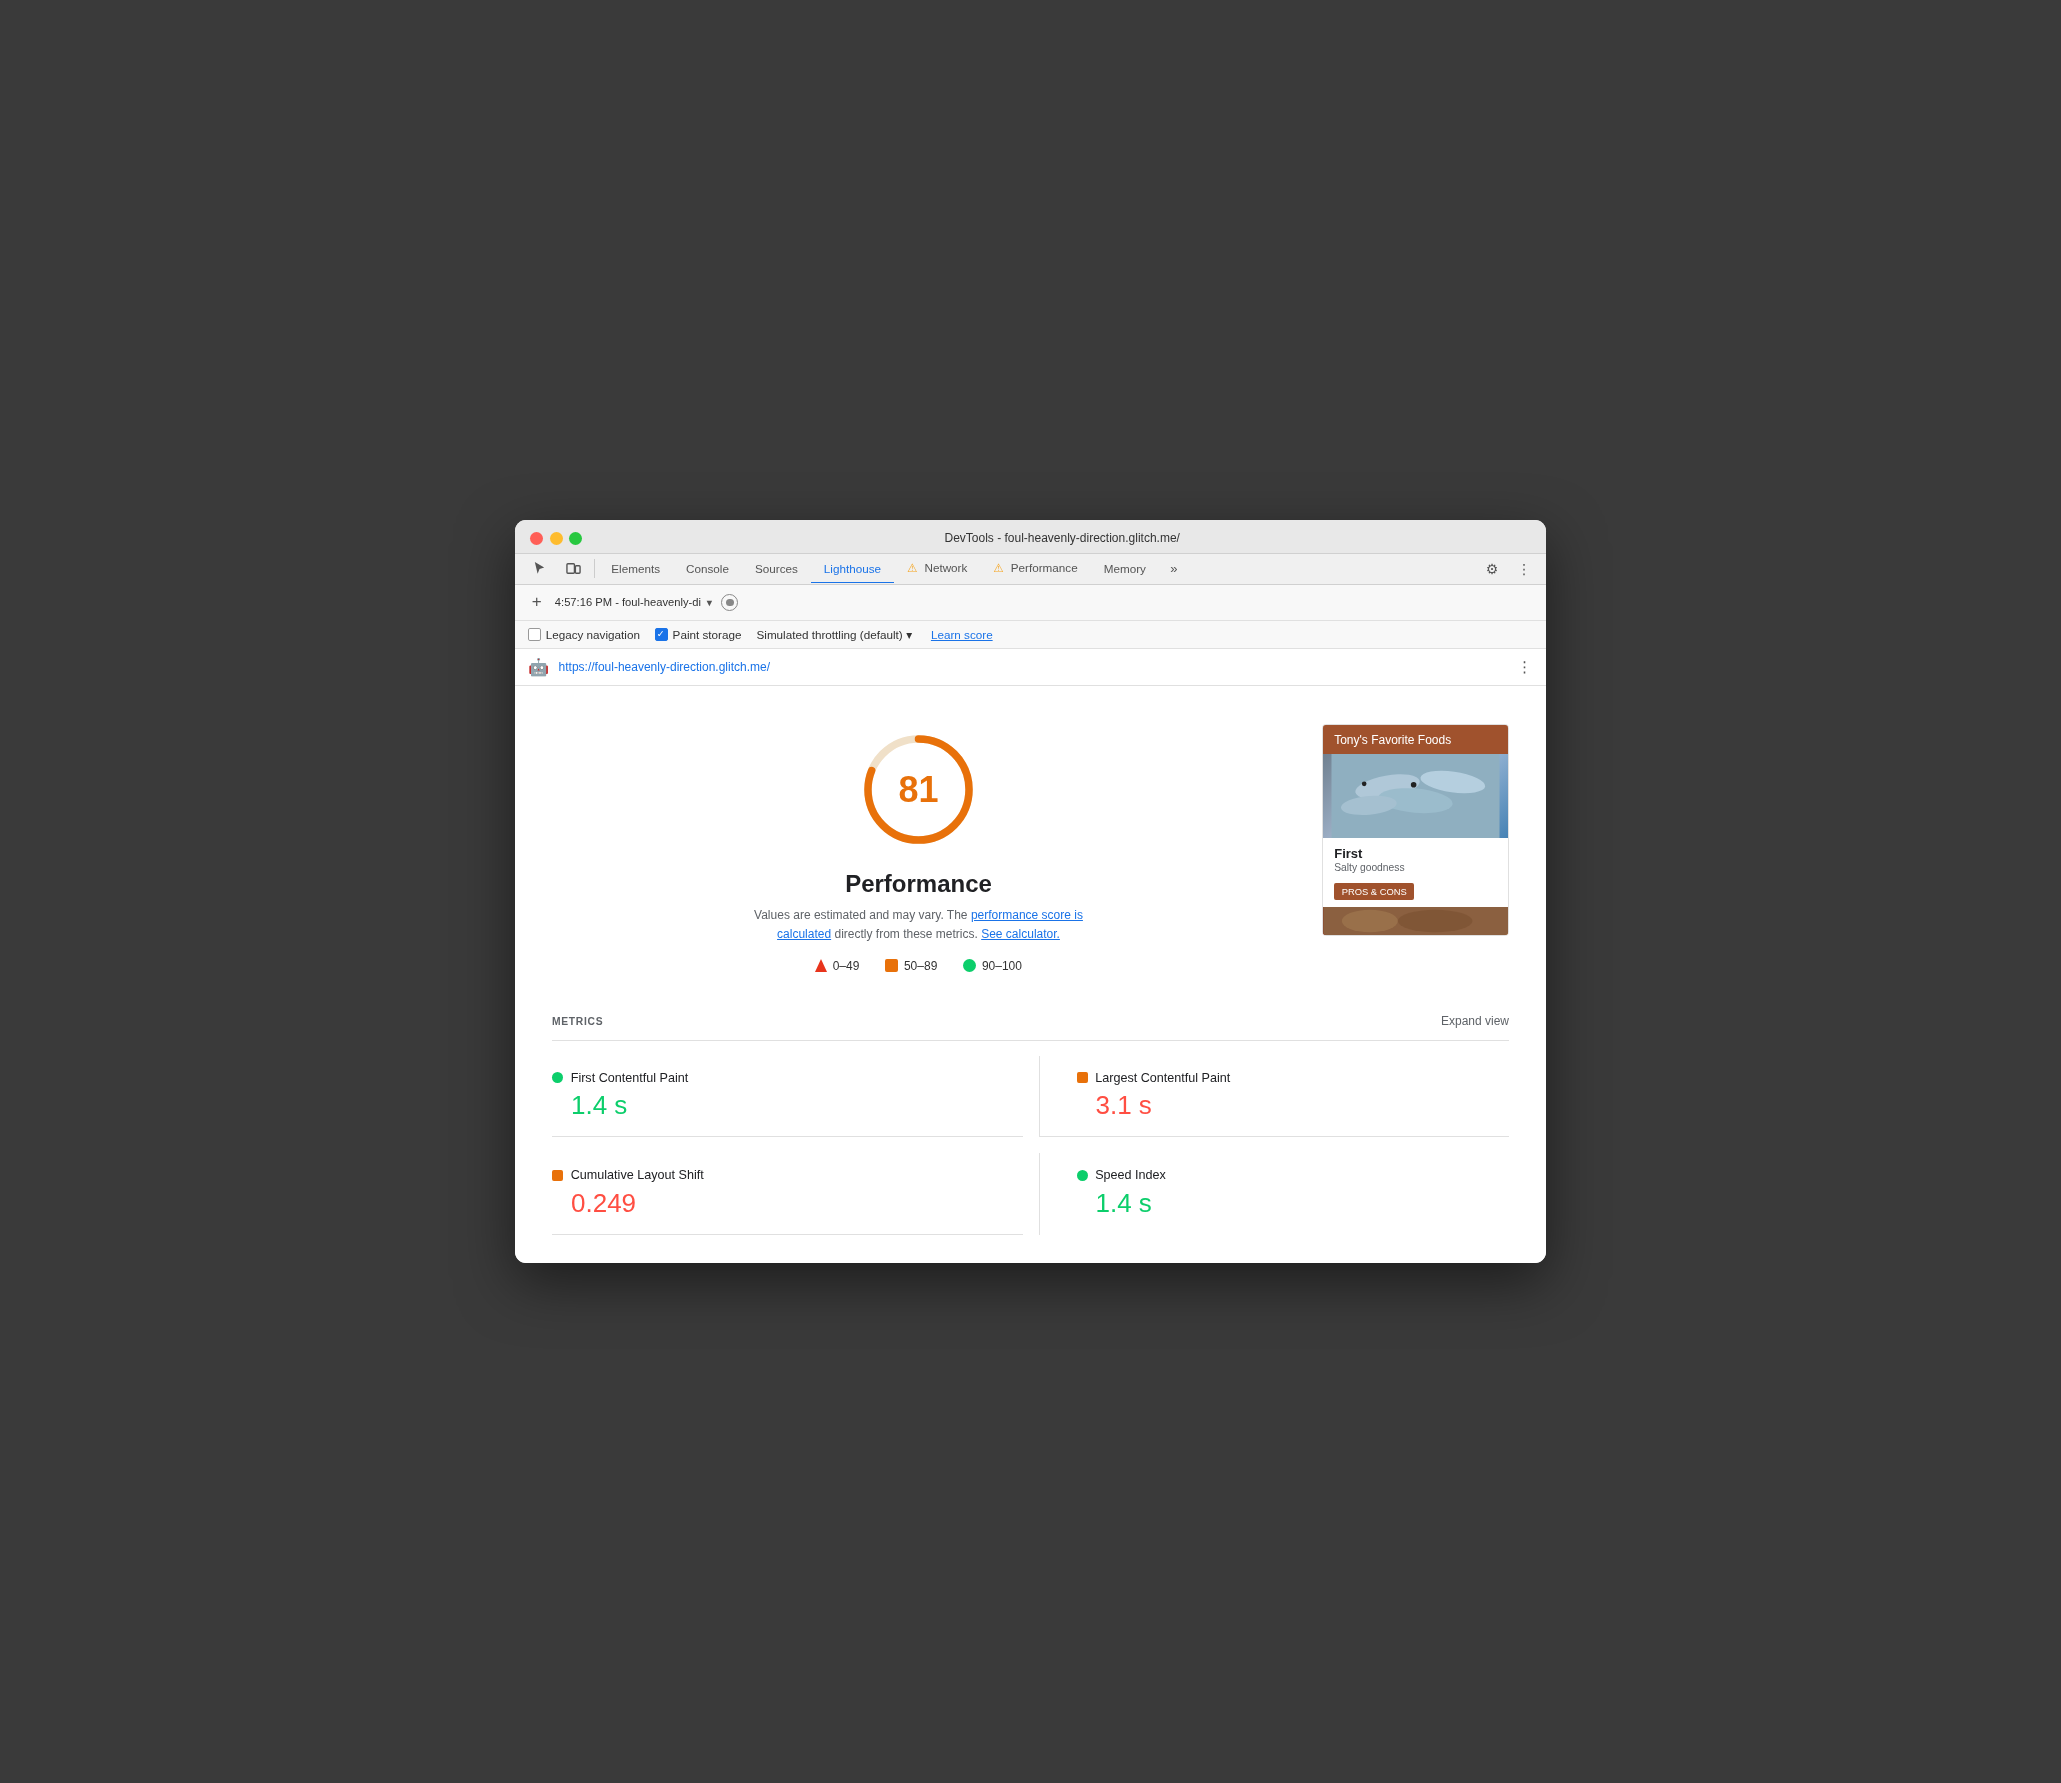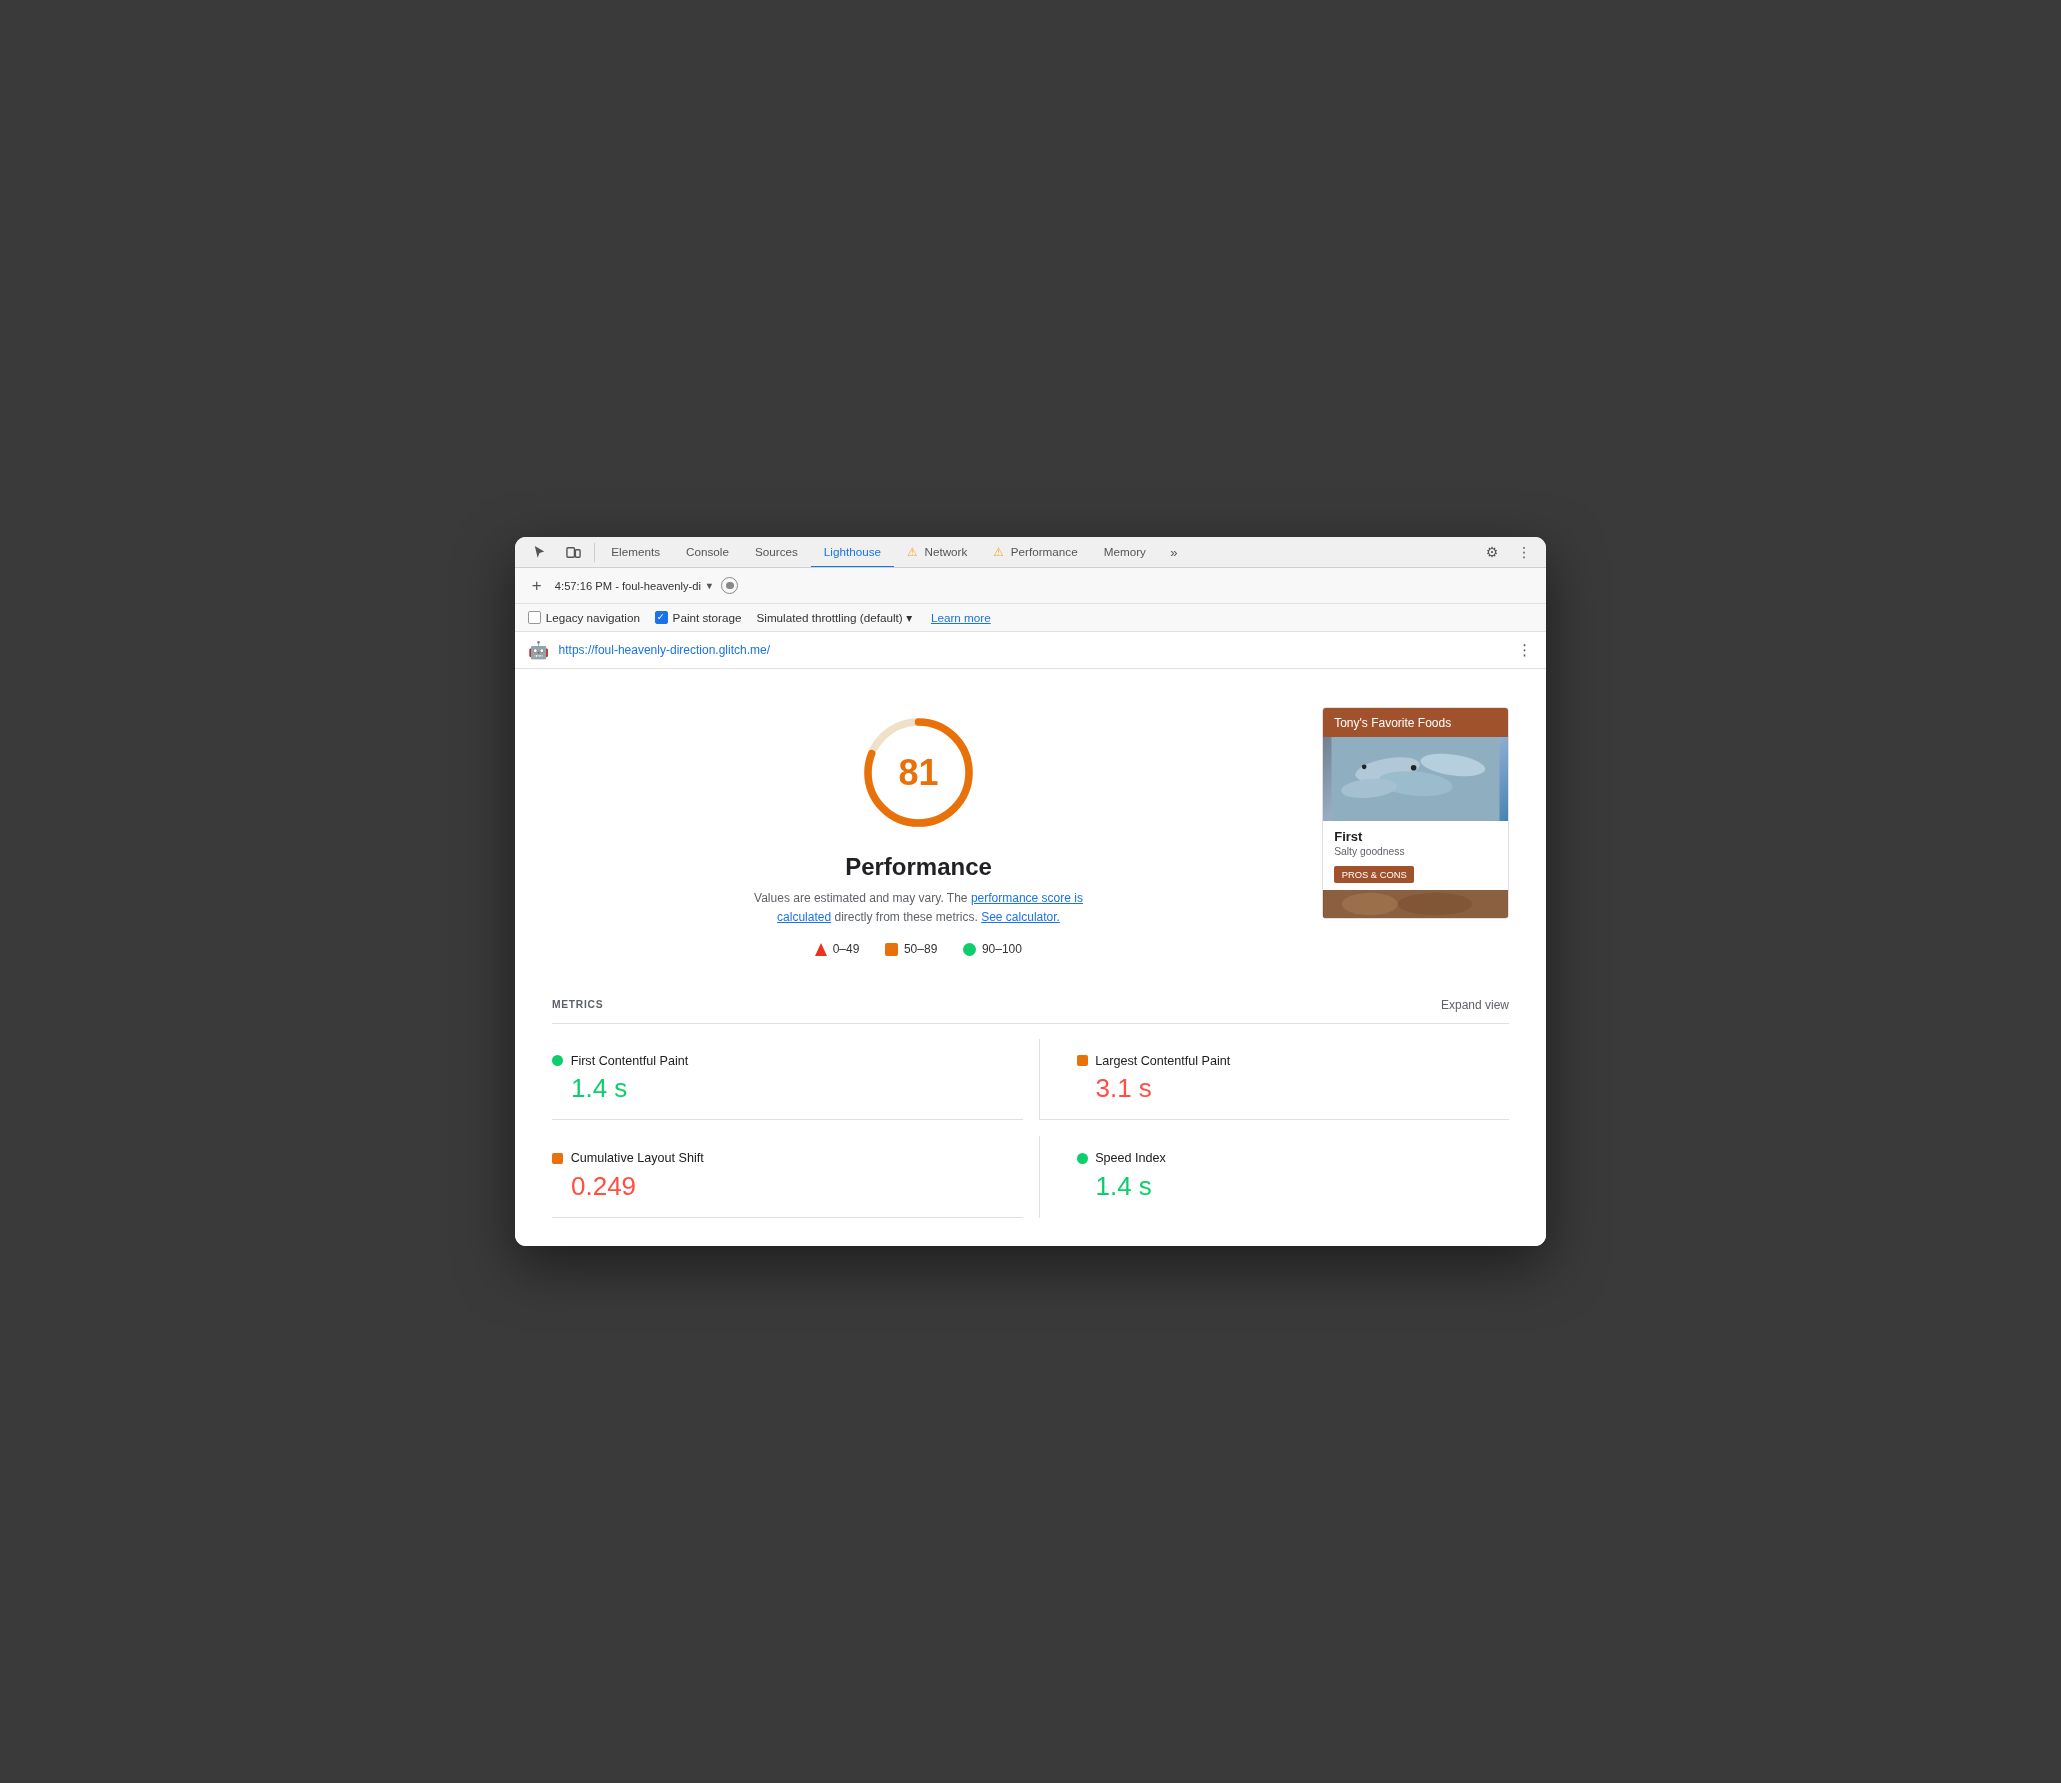--- a/index.html
+++ b/index.html
@@ -434,20 +434,28 @@
     .bg-orange { background: #e8710a; }
     .last-metric {
       border-bottom: none;
     }
   </style>
 </head>
 <body>
 
 <div class="window">
 
+  <div class="title-bar">
+    <div class="traffic-lights">
+      <div class="traffic-light tl-red"></div>
+      <div class="traffic-light tl-yellow"></div>
+      <div class="traffic-light tl-green"></div>
+    </div>
+    <div class="title-text">DevTools - foul-heavenly-direction.glitch.me/</div>
+  </div>
 
   <div class="devtools-tabs">
     <div class="devtools-icon-btn">
       <svg width="15" height="15" viewBox="0 0 16 16" fill="#555">
         <path d="M3 1l10 6-5 1.5-2 5L3 1z"></path>
       </svg>
     </div>
     <div class="devtools-icon-btn">
       <svg width="15" height="15" viewBox="0 0 16 16" fill="none" stroke="#555" stroke-width="1.5">
         <rect x="1" y="3" width="8" height="10" rx="1"></rect>
@@ -492,21 +500,21 @@
       <span>Legacy navigation</span>
     </label>
     <label class="checkbox-item">
       <div class="cb checked"></div>
       <span>Paint storage</span>
     </label>
     <div class="throttle-select">
       <span>Simulated throttling (default)</span>
       <span>▾</span>
     </div>
-    <span class="learn-more">Learn more</span>
+    <span class="learn-more">Learn score</span>
   </div>
 
   <div class="url-bar">
     <span class="robot-icon">🤖</span>
     <span class="url-text">https://foul-heavenly-direction.glitch.me/</span>
     <div class="more-btn">⋮</div>
   </div>
 
   <div class="main-content">
     <div class="score-section">

